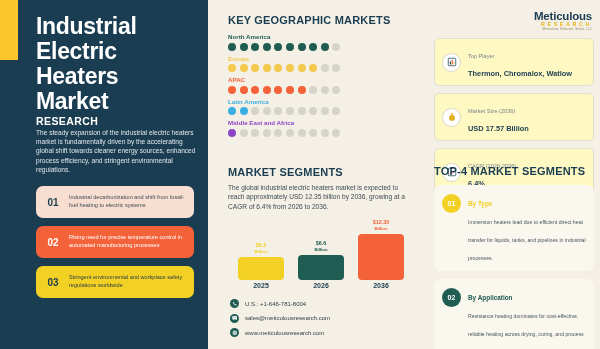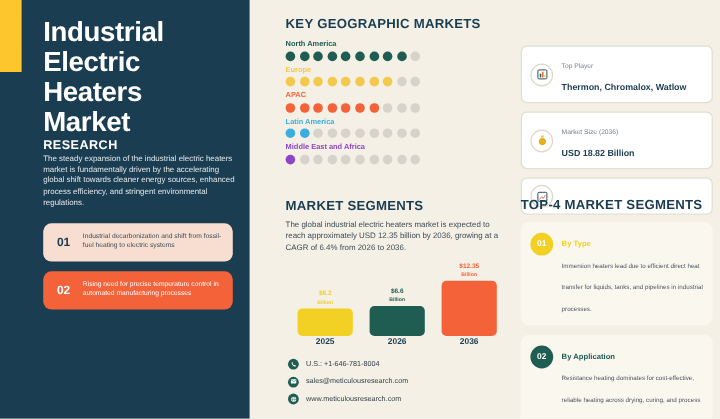--- a/index.html
+++ b/index.html
@@ -44,21 +44,21 @@
   }
   .driver .dtxt{font-size:5.6px;line-height:7.6px;}
   .d1{background:#f7ded0;}
   .d1 .num{color:#1b3d51;} .d1 .dtxt{color:#3d4d57;}
   .d2{background:#f4623a;}
   .d2 .num{color:#ffffff;} .d2 .dtxt{color:#ffffff;}
   .d3{background:#f2d024;}
   .d3 .num{color:#1b3d51;} .d3 .dtxt{color:#2f3d46;}
 
   
-  .mid{position:absolute;left:238px;top:0;width:195px;height:349px;text-decoration:underline;}
+  .mid{position:absolute;left:228px;top:0;width:195px;height:349px;text-decoration:underline;}
   .sect-title{
     color:#1b3d51;font-size:11px;font-weight:bold;letter-spacing:0.2px;
   }
   .geo-title{position:absolute;left:0;top:14px;}
   .geo-wrap{position:absolute;left:0;top:33px;width:185px;}
   .geo-row{margin-bottom:4px;}
   .geo-label{font-size:6.2px;font-weight:bold;margin-bottom:2.5px;}
   .dots{display:flex;gap:3.6px;}
   .dot{width:8px;height:8px;border-radius:50%;background:#d6d3cb;}
 
@@ -89,21 +89,21 @@
 
   
   .right{position:absolute;left:432px;top:0;width:168px;height:349px;}
   .logo{position:absolute;right:8px;top:10px;width:78px;text-align:right;}
   .logo .l1{font-size:11.5px;font-weight:bold;color:#1b3d51;letter-spacing:-0.2px;}
   .logo .l2{font-size:5.4px;font-weight:bold;color:#e8b414;letter-spacing:2.6px;margin-top:-1px;}
   .logo .l3{font-size:2.9px;color:#8d7f5c;letter-spacing:0.2px;}
 
   .stats{position:absolute;left:2px;top:38px;width:160px;}
   .stat{
-    background:#ffffff;border:1px solid #e3ded0;border-radius:5px;
+    background:#fef9c3;border:1px solid #e3ded0;border-radius:5px;
     display:flex;align-items:center;padding:5px 7px;margin-bottom:7px;
     box-sizing:border-box;min-height:30px;
   }
   .stat .sico{
     width:17px;height:17px;border-radius:50%;background:#ffffff;
     border:1px solid #ddd7c7;margin-right:7px;flex:0 0 auto;
     display:flex;align-items:center;justify-content:center;
   }
   .stat .slabel{font-size:5.6px;color:#77818a;line-height:7.5px;}
   .stat .sval{font-size:7.4px;font-weight:bold;color:#1b3d51;line-height:9.5px;}
@@ -134,20 +134,24 @@
     <div class="drivers-body">The steady expansion of the industrial electric heaters market is fundamentally driven by the accelerating global shift towards cleaner energy sources, enhanced process efficiency, and stringent environmental regulations.</div>
     <div class="driver-list">
       <div class="driver d1">
         <div class="num">01</div>
         <div class="dtxt">Industrial decarbonization and shift from fossil-fuel heating to electric systems</div>
       </div>
       <div class="driver d2">
         <div class="num">02</div>
         <div class="dtxt">Rising need for precise temperature control in automated manufacturing processes</div>
       </div>
+      <div class="driver d3">
+        <div class="num">03</div>
+        <div class="dtxt">Stringent environmental and workplace safety regulations worldwide</div>
+      </div>
     </div>
   </div>
 
   <div class="mid">
     <div class="sect-title geo-title">KEY GEOGRAPHIC MARKETS</div>
     <div class="geo-wrap">
       <div class="geo-row">
         <div class="geo-label" style="color: rgb(31, 92, 82);">North America</div>
         <div class="dots">
             <span class="dot" style="background: rgb(31, 92, 82);"></span>
@@ -274,20 +278,25 @@
               <ellipse cx="8" cy="8" rx="3" ry="6.5" fill="none" stroke="#1f5c52" stroke-width="1.1"></ellipse>
               <path d="M1.6 8h12.8" stroke="#1f5c52" stroke-width="1.1"></path>
             </svg>
         </span>
         <span class="ctxt">www.meticulousresearch.com</span>
       </div>
     </div>
   </div>
 
   <div class="right">
+    <div class="logo">
+      <div class="l1">Meticulous</div>
+      <div class="l2">RESEARCH</div>
+      <div class="l3">Meticulous. Relevant. Smart. LLC</div>
+    </div>
 
     <div class="stats">
       <div class="stat">
         <span class="sico">
           <svg width="10" height="10" viewBox="0 0 16 16">
               <rect x="2" y="2" width="12" height="12" rx="1.5" fill="none" stroke="#1b3d51" stroke-width="1.2"></rect>
               <rect x="4.5" y="7" width="2" height="5" fill="#1f5c52"></rect>
               <rect x="7.5" y="4.5" width="2" height="7.5" fill="#f4623a"></rect>
               <rect x="10.5" y="8.5" width="1.6" height="3.5" fill="#f2c94c"></rect>
             </svg>
@@ -299,30 +308,34 @@
       </div>
       <div class="stat">
         <span class="sico">
           <svg width="10" height="10" viewBox="0 0 16 16">
               <circle cx="8" cy="9.5" r="4.2" fill="#e8b414" stroke="#b98f08" stroke-width="0.8"></circle>
               <path d="M5.5 1.5h5l-1.4 3.4H6.9z" fill="#f2c94c"></path>
             </svg>
         </span>
         <span>
           <span class="slabel">Market Size (2036)</span><br>
-          <span class="sval">USD 18.82 Billion</span>
+          <span class="sval">USD 17.57 Billion</span>
         </span>
       </div>
       <div class="stat">
         <span class="sico">
           <svg width="10" height="10" viewBox="0 0 16 16">
               <rect x="2" y="2" width="12" height="12" rx="1.5" fill="none" stroke="#1b3d51" stroke-width="1.2"></rect>
               <path d="M4 11.5L7 8l2 2 3.2-4" stroke="#f4623a" stroke-width="1.3" fill="none"></path>
             </svg>
         </span>
+        <span>
+          <span class="slabel">CAGR (2026-2036)</span><br>
+          <span class="sval">6.4%</span>
+        </span>
       </div>
     </div>
 
     <div class="sect-title seg-title">TOP-4 MARKET SEGMENTS</div>
     <div class="segs">
       <div class="seg">
         <span class="snum" style="background: rgb(242, 208, 36);">01</span>
         <span>
           <span class="sh" style="color: rgb(242, 208, 36);">By Type</span><br>
           <span class="sb">Immersion heaters lead due to efficient direct heat transfer for liquids, tanks, and pipelines in industrial processes.</span>

